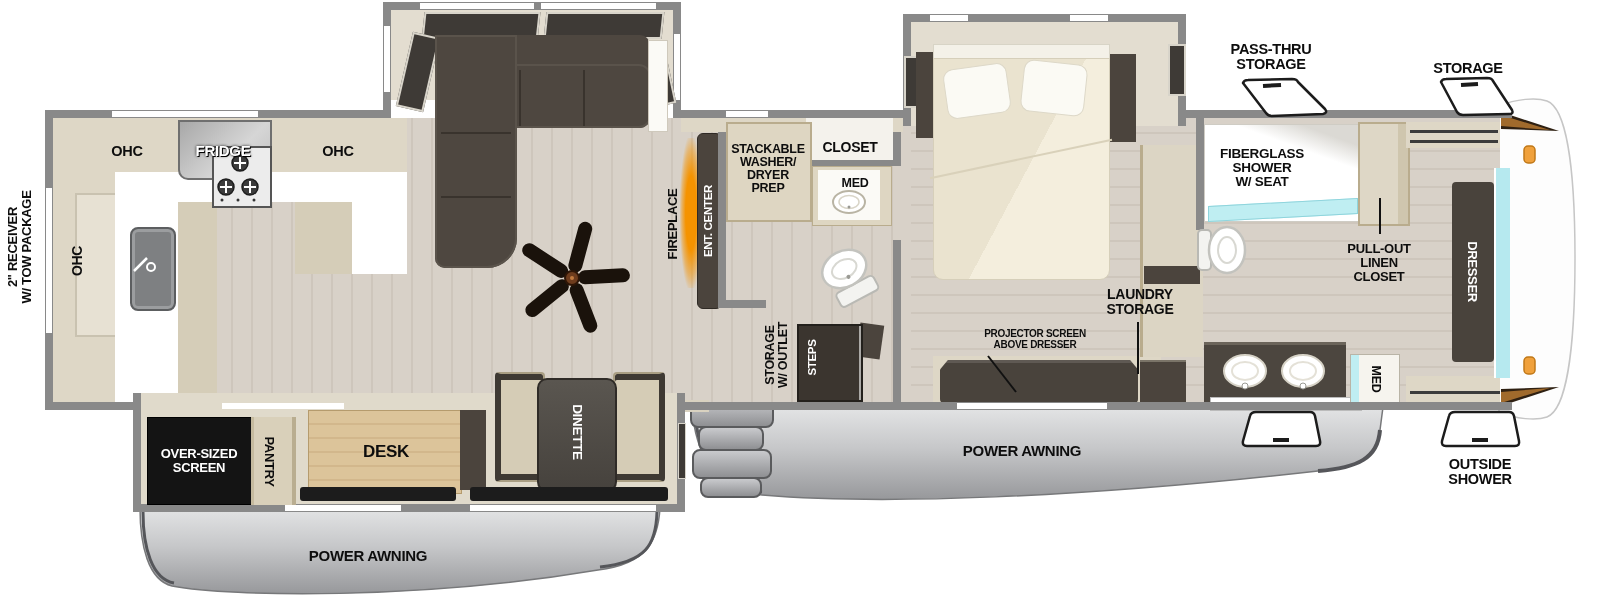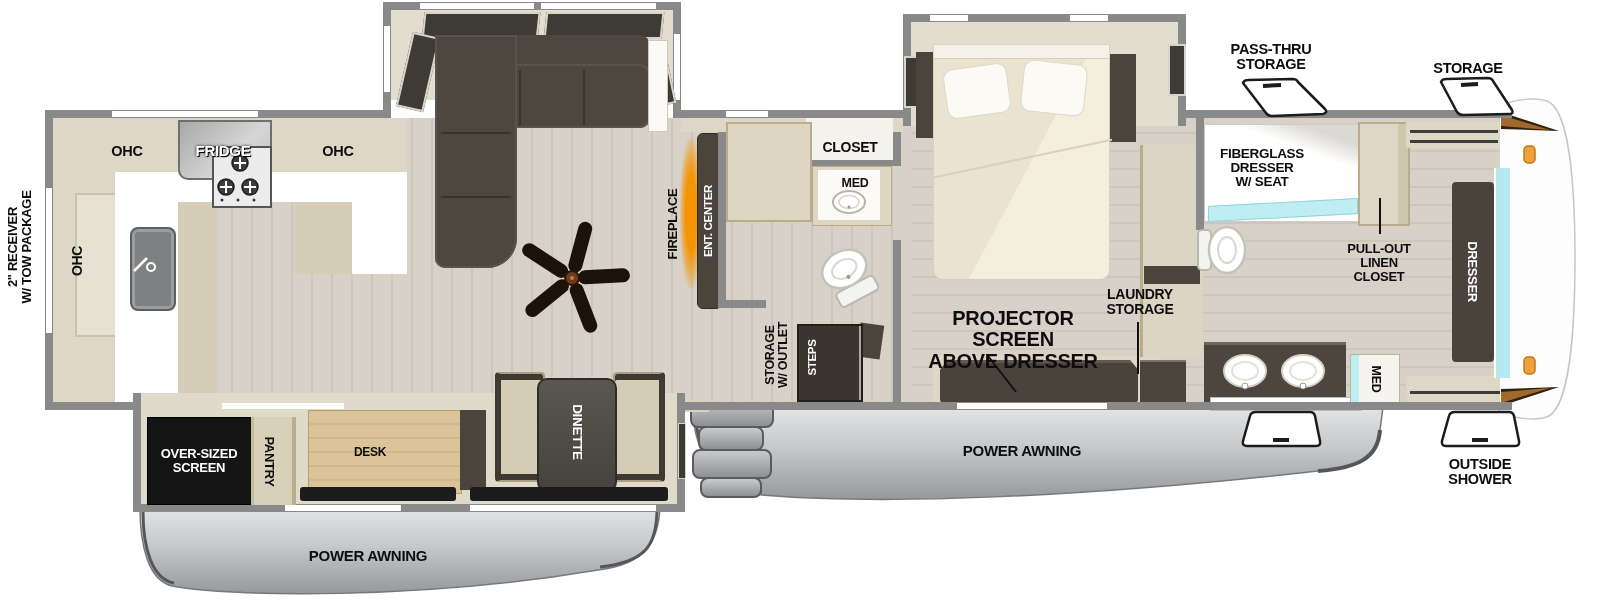--- a/index.html
+++ b/index.html
@@ -274,43 +274,47 @@
   </svg>
 
   <div class="lbl rm90" style="left:-65px;top:231px;width:170px;height:32px;font-size:13px;">2" RECEIVER
 W/ TOW PACKAGE</div>
   <div class="lbl rm90" style="left:47px;top:252px;width:60px;height:18px;font-size:14px;">OHC</div>
   <div class="lbl" style="left:97px;top:143px;width:60px;height:18px;font-size:14.5px;">OHC</div>
   <div class="lbl wlbl" style="left:178px;top:141px;width:90px;height:20px;font-size:15px;text-shadow:0 0 3px #000,1px 1px 0 #000;">FRIDGE</div>
   <div class="lbl" style="left:308px;top:143px;width:60px;height:18px;font-size:14.5px;">OHC</div>
   <div class="lbl rm90" style="left:608px;top:216px;width:130px;height:16px;font-size:13px;">FIREPLACE</div>
   <div class="lbl rm90 wlbl" style="left:633px;top:214px;width:150px;height:14px;font-size:11.5px;text-shadow:none;">ENT. CENTER</div>
+  <div class="lbl" style="left:726px;top:140px;width:84px;height:58px;font-size:12.5px;">STACKABLE
+WASHER/
+DRYER
+PREP</div>
   <div class="lbl" style="left:805px;top:138px;width:90px;height:18px;font-size:14px;">CLOSET</div>
   <div class="lbl" style="left:830px;top:176px;width:50px;height:15px;font-size:12.5px;">MED</div>
   <div class="lbl rm90" style="left:732px;top:340px;width:90px;height:30px;font-size:12.5px;">STORAGE
 W/ OUTLET</div>
   <div class="lbl rm90 wlbl" style="left:782px;top:351px;width:60px;height:13px;font-size:11.5px;text-shadow:none;">STEPS</div>
-  <div class="lbl" style="left:918px;top:324px;width:190px;height:32px;font-size:20px;">PROJECTOR SCREEN
+  <div class="lbl" style="left:940px;top:324px;width:190px;height:32px;font-size:10px;">PROJECTOR SCREEN
 ABOVE DRESSER</div>
   <div class="lbl" style="left:1090px;top:286px;width:100px;height:32px;font-size:14px;">LAUNDRY
 STORAGE</div>
   <div class="lbl" style="left:1197px;top:144px;width:130px;height:48px;font-size:13.5px;">FIBERGLASS
-DRESSER
+SHOWER
 W/ SEAT</div>
   <div class="lbl" style="left:1329px;top:240px;width:100px;height:46px;font-size:13px;">PULL-OUT
 LINEN
 CLOSET</div>
   <div class="lbl r90" style="left:1352px;top:372px;width:46px;height:14px;font-size:12.5px;">MED</div>
   <div class="lbl r90 wlbl" style="left:1417px;top:264px;width:110px;height:15px;font-size:13px;text-shadow:none;">DRESSER</div>
   <div class="lbl" style="left:1206px;top:40px;width:130px;height:34px;font-size:14.5px;">PASS-THRU
 STORAGE</div>
   <div class="lbl" style="left:1413px;top:60px;width:110px;height:18px;font-size:14.5px;">STORAGE</div>
   <div class="lbl" style="left:1425px;top:455px;width:110px;height:34px;font-size:14.5px;">OUTSIDE
 SHOWER</div>
   <div class="lbl" style="left:283px;top:547px;width:170px;height:18px;font-size:15px;">POWER AWNING</div>
   <div class="lbl" style="left:932px;top:442px;width:180px;height:18px;font-size:15px;">POWER AWNING</div>
   <div class="lbl wlbl" style="left:147px;top:446px;width:104px;height:30px;font-size:13px;text-shadow:none;">OVER-SIZED
 SCREEN</div>
   <div class="lbl r90" style="left:227px;top:454px;width:84px;height:15px;font-size:13px;">PANTRY</div>
-  <div class="lbl" style="left:335px;top:443px;width:70px;height:18px;font-size:12px;">DESK</div>
+  <div class="lbl" style="left:351px;top:443px;width:70px;height:18px;font-size:17px;">DESK</div>
   <div class="lbl r90 wlbl" style="left:527px;top:424px;width:100px;height:16px;font-size:13.5px;text-shadow:none;">DINETTE</div>
 
 </div>
 
 </body></html>

